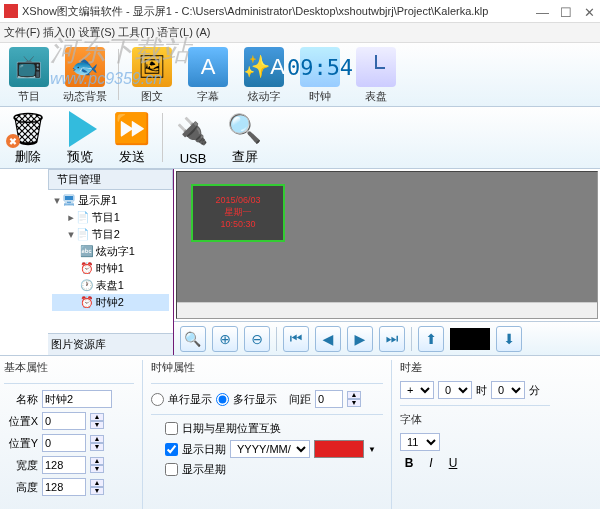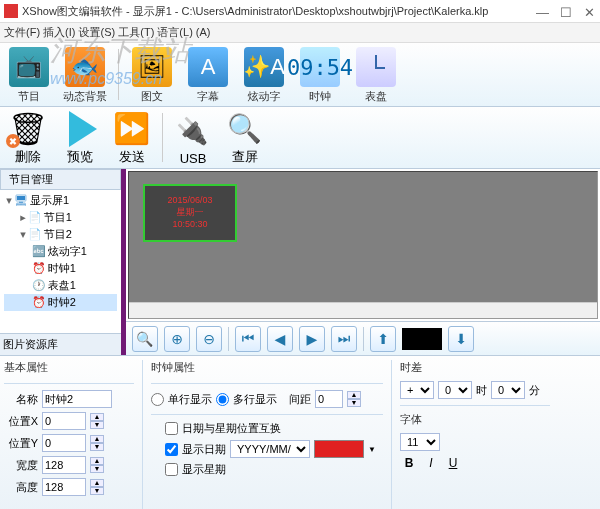--- a/index.html
+++ b/index.html
@@ -31,21 +31,21 @@
 .tb2-item { display: flex; flex-direction: column; align-items: center; justify-content: flex-end; width: 48px; }
 .tb2-item .ico { width: 40px; height: 40px; display:flex; align-items:center; justify-content:center; }
 .tb2-item .lbl { font-size: 13px; }
 .ico-del { font-size:32px; position:relative; }
 .ico-del::after { content:"✖"; position:absolute; bottom:0; left:-2px; background:#e73; color:#fff; border-radius:50%; width:14px; height:14px; font-size:10px; display:flex; align-items:center; justify-content:center; }
 .ico-play { width:0; height:0; border-left:28px solid #3bd; border-top:18px solid transparent; border-bottom:18px solid transparent; margin-left:6px; }
 .ico-send { color:#3bd; font-size:30px; }
 .ico-usb { color:#666; font-size:26px; }
 .ico-find { color:#333; font-size:28px; }
 .mid { display:flex; height: 186px; }
-.left-pane { width: 126px; border-right:5px solid #701a75; display:flex; flex-direction:column; }
+.left-pane { width: 126px; border-right:1px solid #701a75; display:flex; flex-direction:column;margin-left:48px; }
 .tab-head { background:#e8f0f8; border:1px solid #bcd; padding:2px 8px; font-size:11px; }
 .tree { flex:1; padding:2px 4px; font-size:11px; overflow:auto; background:#fff; }
 .tree .node { padding:1px 0; white-space:nowrap; cursor:pointer; }
 .tree .exp { display:inline-block; width:10px; text-align:center; color:#666; }
 .tree .ni { color:#38c; margin-right:2px; }
 .tree .sel { background:#cde6ff; }
 .reslib { border-top:1px solid #bcd; background:#e8f0f8; padding:3px; text-align:left; font-size:11px; }
 .canvas-area { flex:1; background:#808080; border:1px inset #999; margin:2px; position:relative; display:flex; flex-direction:column; }
 .canvas-scroll { flex:1; overflow:auto; position:relative; }
 .preview-box { position:absolute; top:12px; left:14px; width:94px; height:58px; border:2px solid #3c3; background:#444; display:flex; flex-direction:column; align-items:center; justify-content:center; color:#e33; font-size:9px; line-height:1.3; }

